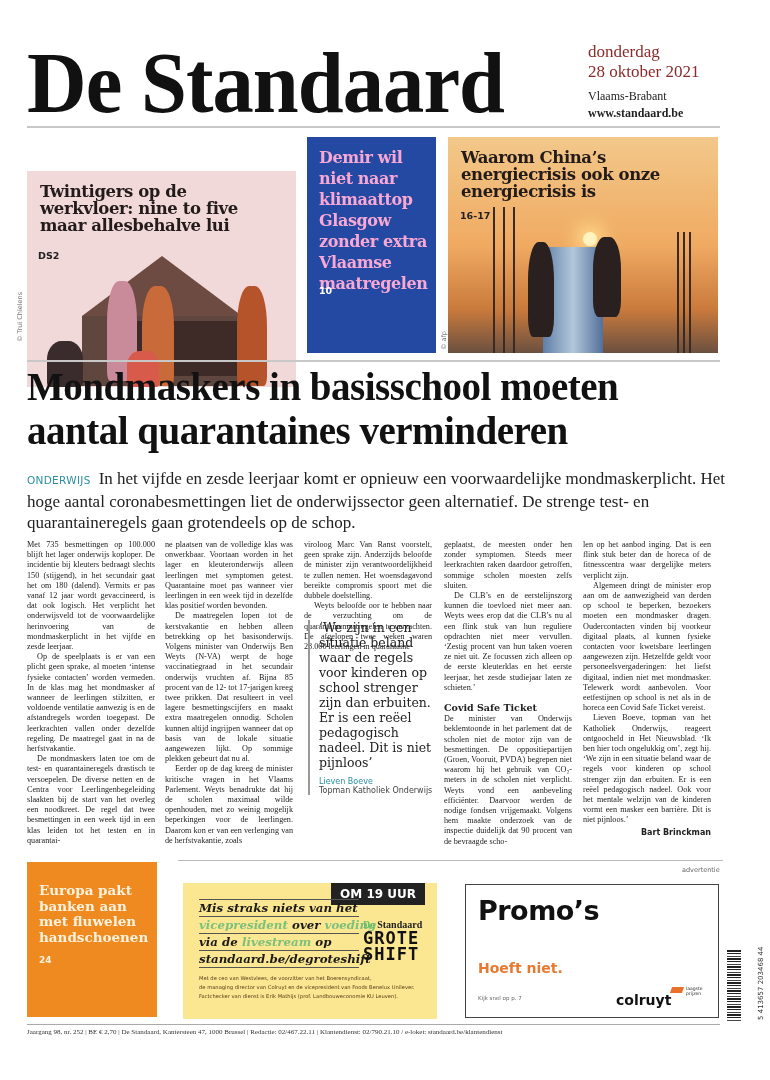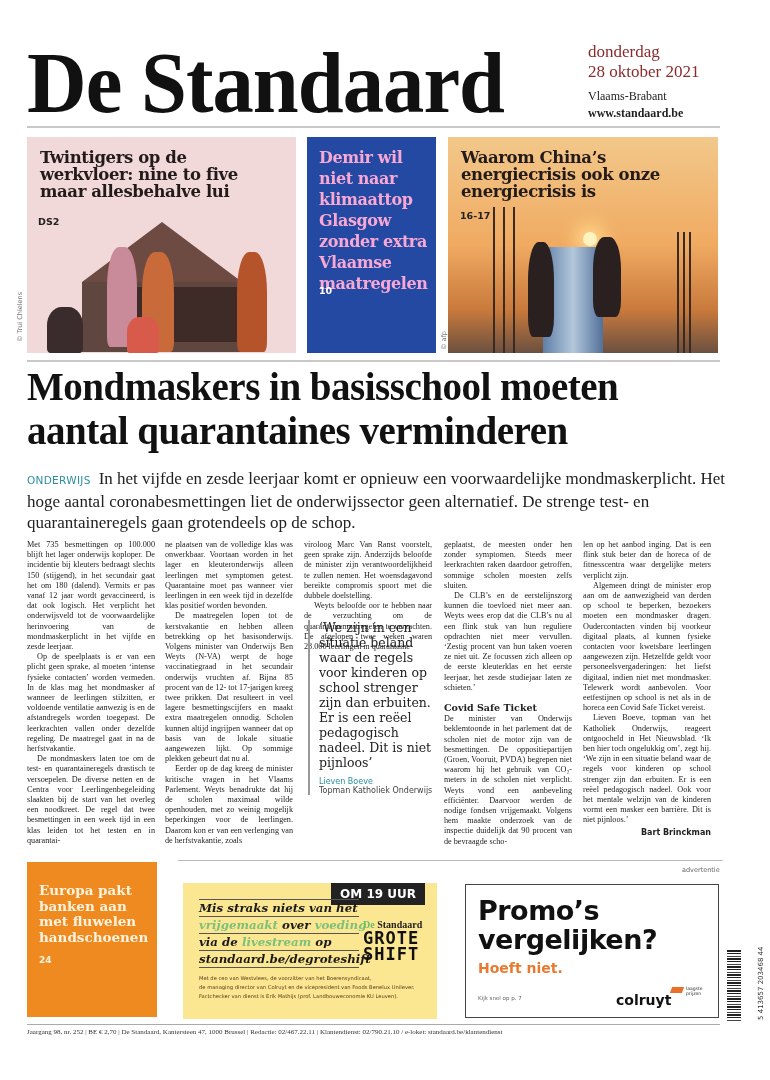--- a/index.html
+++ b/index.html
@@ -10,21 +10,21 @@
   .masthead { position: absolute; left: 27px; top: 38px; width: 720px; height: 90px; }
   .logo { position: absolute; left: 0; top: 0; font-family: "Liberation Serif", serif; font-weight: bold; font-size: 86px; letter-spacing: -1px; line-height: 90px; color: #111; transform: scaleX(0.96); transform-origin: left; }
   .dateblock { position: absolute; left: 561px; top: 4px; width: 170px; }
   .date-day, .date-full { font-family: "Liberation Serif", serif; font-size: 17px; color: #8b2a2a; line-height: 20px; }
   .region, .site { font-family: "Liberation Serif", serif; font-size: 12px; font-weight: bold; color: #222; line-height: 17px; }
   .region { margin-top: 6px; font-weight: normal; }
   .rule-top { position: absolute; left: 27px; top: 126px; width: 693px; height: 2px; background: #c8c8c8; }
 
   
   .teaser { position: absolute; top: 137px; height: 216px; overflow: hidden; }
-  .t1 { left: 27px; width: 269px; background: #f1d8d9; }
+  .t1 { left: 27px; width: 269px; background: #f1d8d9; margin-top: 34px; }
   .t2 { left: 307px; width: 129px; background: #2449a3; }
   .t3 { left: 448px; width: 270px; background: linear-gradient(180deg, #f2c88a 0%, #f0aa62 50%, #c97a3c 80%, #6b5040 100%); }
   .teaser-title { font-family: "DejaVu Serif", serif; font-weight: bold; font-size: 16.5px; line-height: 17px; letter-spacing: -0.4px; }
   .t1 .teaser-title { position: absolute; left: 13px; top: 12px; width: 240px; color: #231a1a; }
   .t2 .teaser-title { position: absolute; left: 12px; top: 10px; width: 115px; color: #f9a8d4; font-size: 16px; line-height: 21px; }
   .t3 .teaser-title { position: absolute; left: 13px; top: 12px; width: 250px; color: #231a1a; }
   .teaser-page { font-family: "DejaVu Sans", sans-serif; font-weight: bold; font-size: 9.5px; }
   .t1 .teaser-page { position: absolute; left: 11px; top: 79px; color: #222; }
   .t2 .teaser-page { position: absolute; left: 12px; top: 148px; color: #fff; }
   .t3 .teaser-page { position: absolute; left: 12px; top: 73px; color: #222; }
@@ -196,39 +196,38 @@
   <div class="page">24</div>
 </div>
 
 <div class="rule-ad"></div>
 <div class="ad-label">advertentie</div>
 
 <div class="livestream">
   <div class="ls-badge">OM 19 UUR</div>
   <div class="ls-lines">
     <div class="ls-line">Mis straks niets van het</div>
-    <div class="ls-line"><span class="green">vrijgemaakt</span><span> over </span><span class="green">voeding</span></div>
+    <div class="ls-line"><span class="green">vicepresident</span><span> over </span><span class="green">voeding</span></div>
     <div class="ls-line"><span>via de </span><span class="green">livestream</span><span> op</span></div>
     <div class="ls-line">standaard.be/degroteshift</div>
   </div>
   <div class="ls-logo">
     <div class="ls-logo-small"><span class="g">De </span><span>Standaard</span></div>
     <div class="ls-logo-big">GROTE</div>
     <div class="ls-logo-big">SHIFT</div>
   </div>
   <div class="ls-foot">
     <div>Met de ceo van Westvlees, de voorzitter van het Boerensyndicaat,</div>
     <div>de managing director van Colruyt en de vicepresident van Foods Benelux Unilever.</div>
     <div>Factchecker van dienst is Erik Mathijs (prof. Landbouweconomie KU Leuven).</div>
   </div>
 </div>
 
 <div class="promo">
   <div class="promo-line1">Promo’s</div>
-  <div class="promo-line2">vergelijken?</div>
   <div class="promo-sub">Hoeft niet.</div>
   <div class="promo-small">Kijk snel op p. 7</div>
   <div class="promo-brand">colruyt</div>
   <div class="promo-flag"></div>
   <div class="promo-tag">laagste prijzen</div>
 </div>
 
 <div class="barcode"></div>
 <div class="barcode-num">5 413657 203468  44</div>
 

